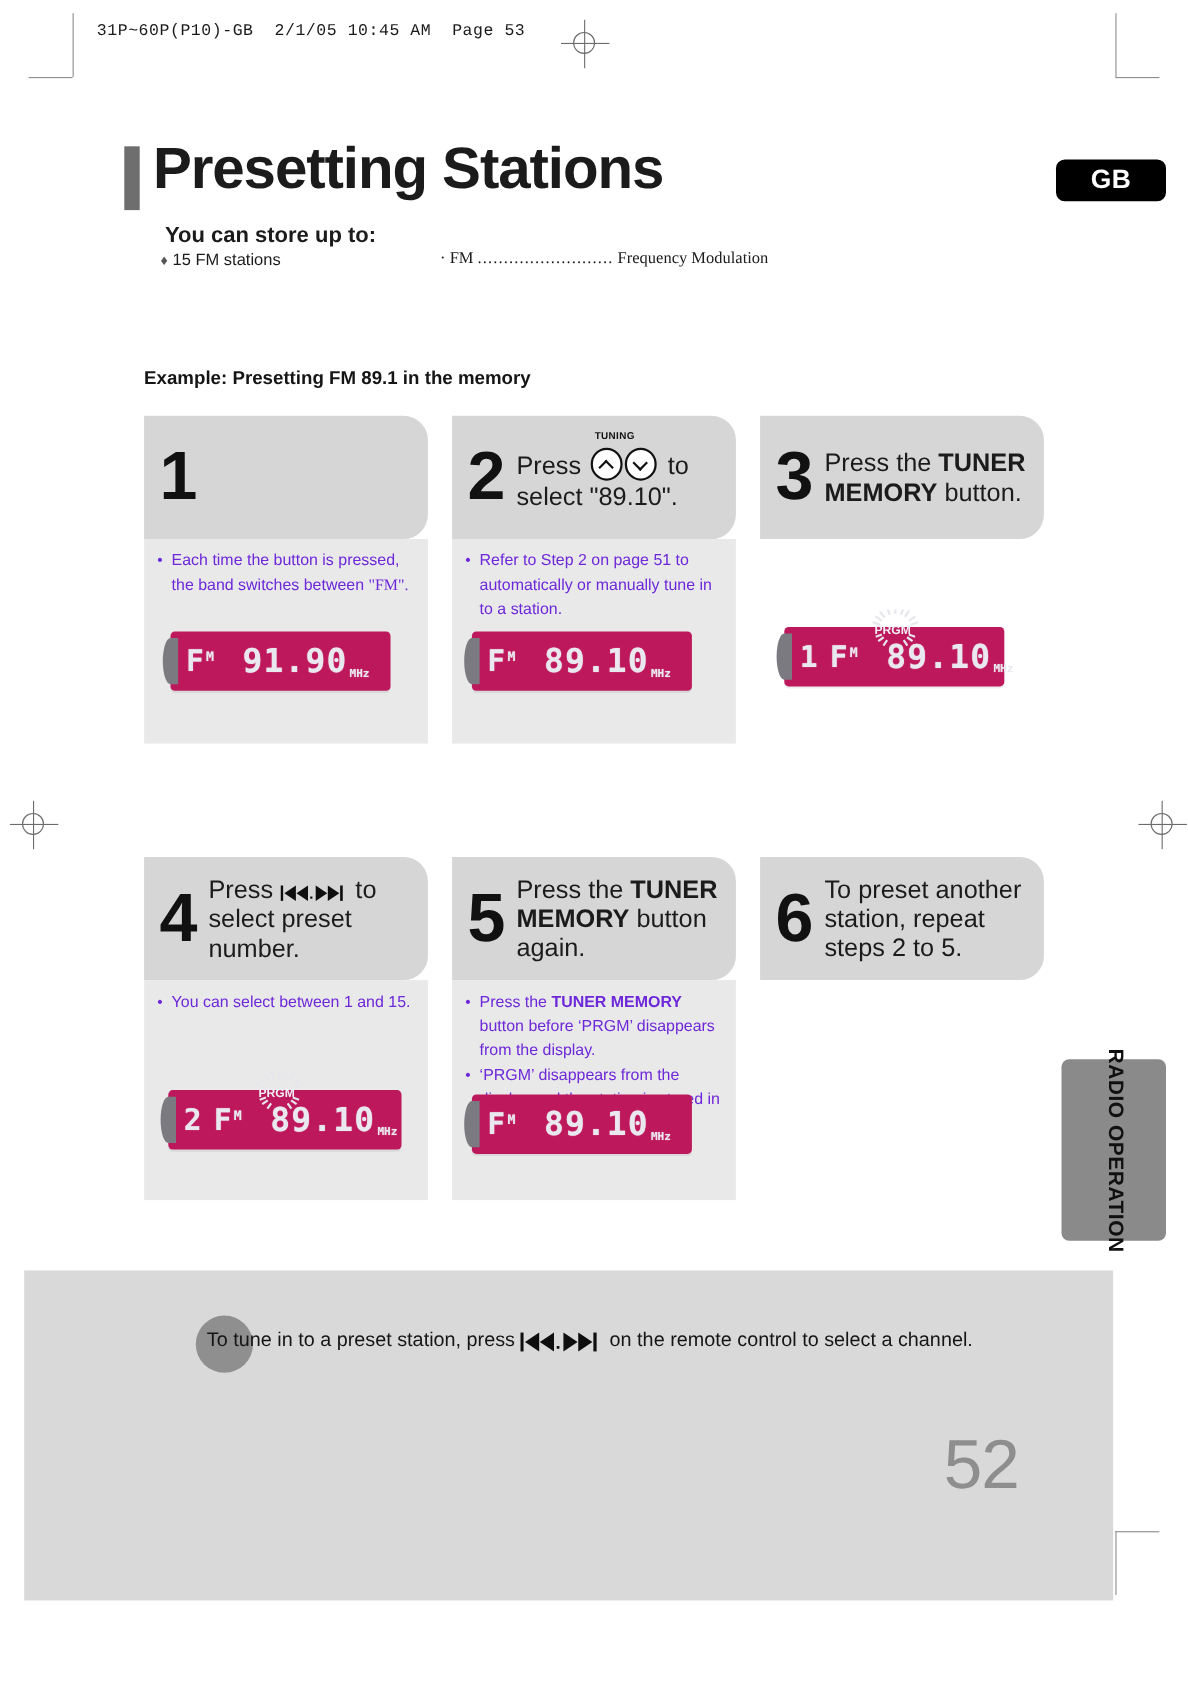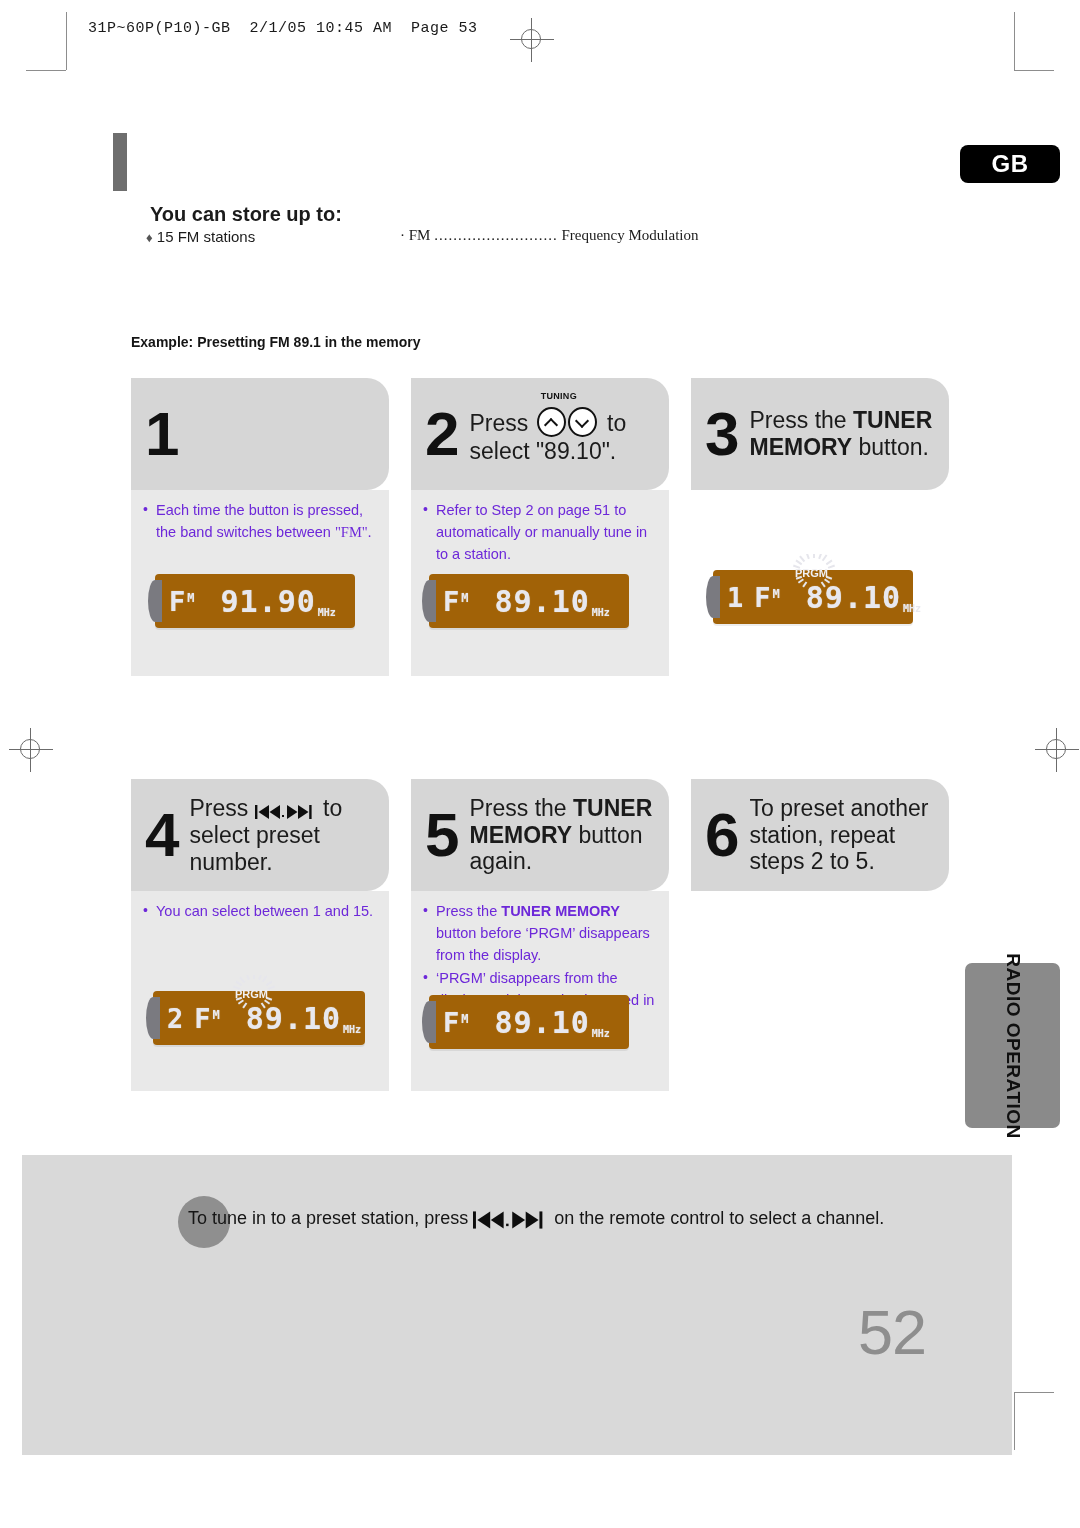--- a/index.html
+++ b/index.html
@@ -124,21 +124,21 @@
     font-size: 15px;
     color: #1b1b1b;
     font-family: "Liberation Serif", serif;
   }
   .fm-def .dotfill { letter-spacing: 1px; }
 
   .example-line {
     position: absolute;
     left: 131px;
     top: 334px;
-    font-size: 14px;
+    font-size: 17px;
     font-weight: bold;
     color: #151515;
   }
 
   .step {
     position: absolute;
     box-sizing: border-box;
   }
   .step-box {
     background: #d6d6d6;
@@ -248,21 +248,21 @@
     font-size: 22px;
     line-height: 1;
     color: #0e0e0e;
   }
   .skip-icons svg { vertical-align: middle; }
 
   
   .lcd-wrap { position: absolute; }
   .lcd {
     position: relative;
-    background: #a16207;
+    background: #be185d;
     border-radius: 4px;
     height: 54px;
     box-shadow: 0 2px 0 rgba(0,0,0,0.07);
   }
   .lcd:before {
     
     content: "";
     position: absolute;
     left: -7px;
     top: 6px;
@@ -401,20 +401,21 @@
   </div>
   <div class="reg-mark" style="left:510px; top:1408px;">
     <div class="vl"></div>
       <div class="hl"></div>
       <div class="circ"></div>
   </div>
 
   <div class="filestamp">31P~60P(P10)-GB  2/1/05 10:45 AM  Page 53</div>
 
   <div class="title-bar"></div>
+  <div class="title">Presetting Stations</div>
   <div class="gb-badge">GB</div>
 
   <div class="store-head">You can store up to:</div>
   <div class="store-item">
     <span class="diamond">♦</span>
     <span>15 FM stations</span>
   </div>
   <div class="fm-def">
     <span>·</span>
     <span>FM</span>

